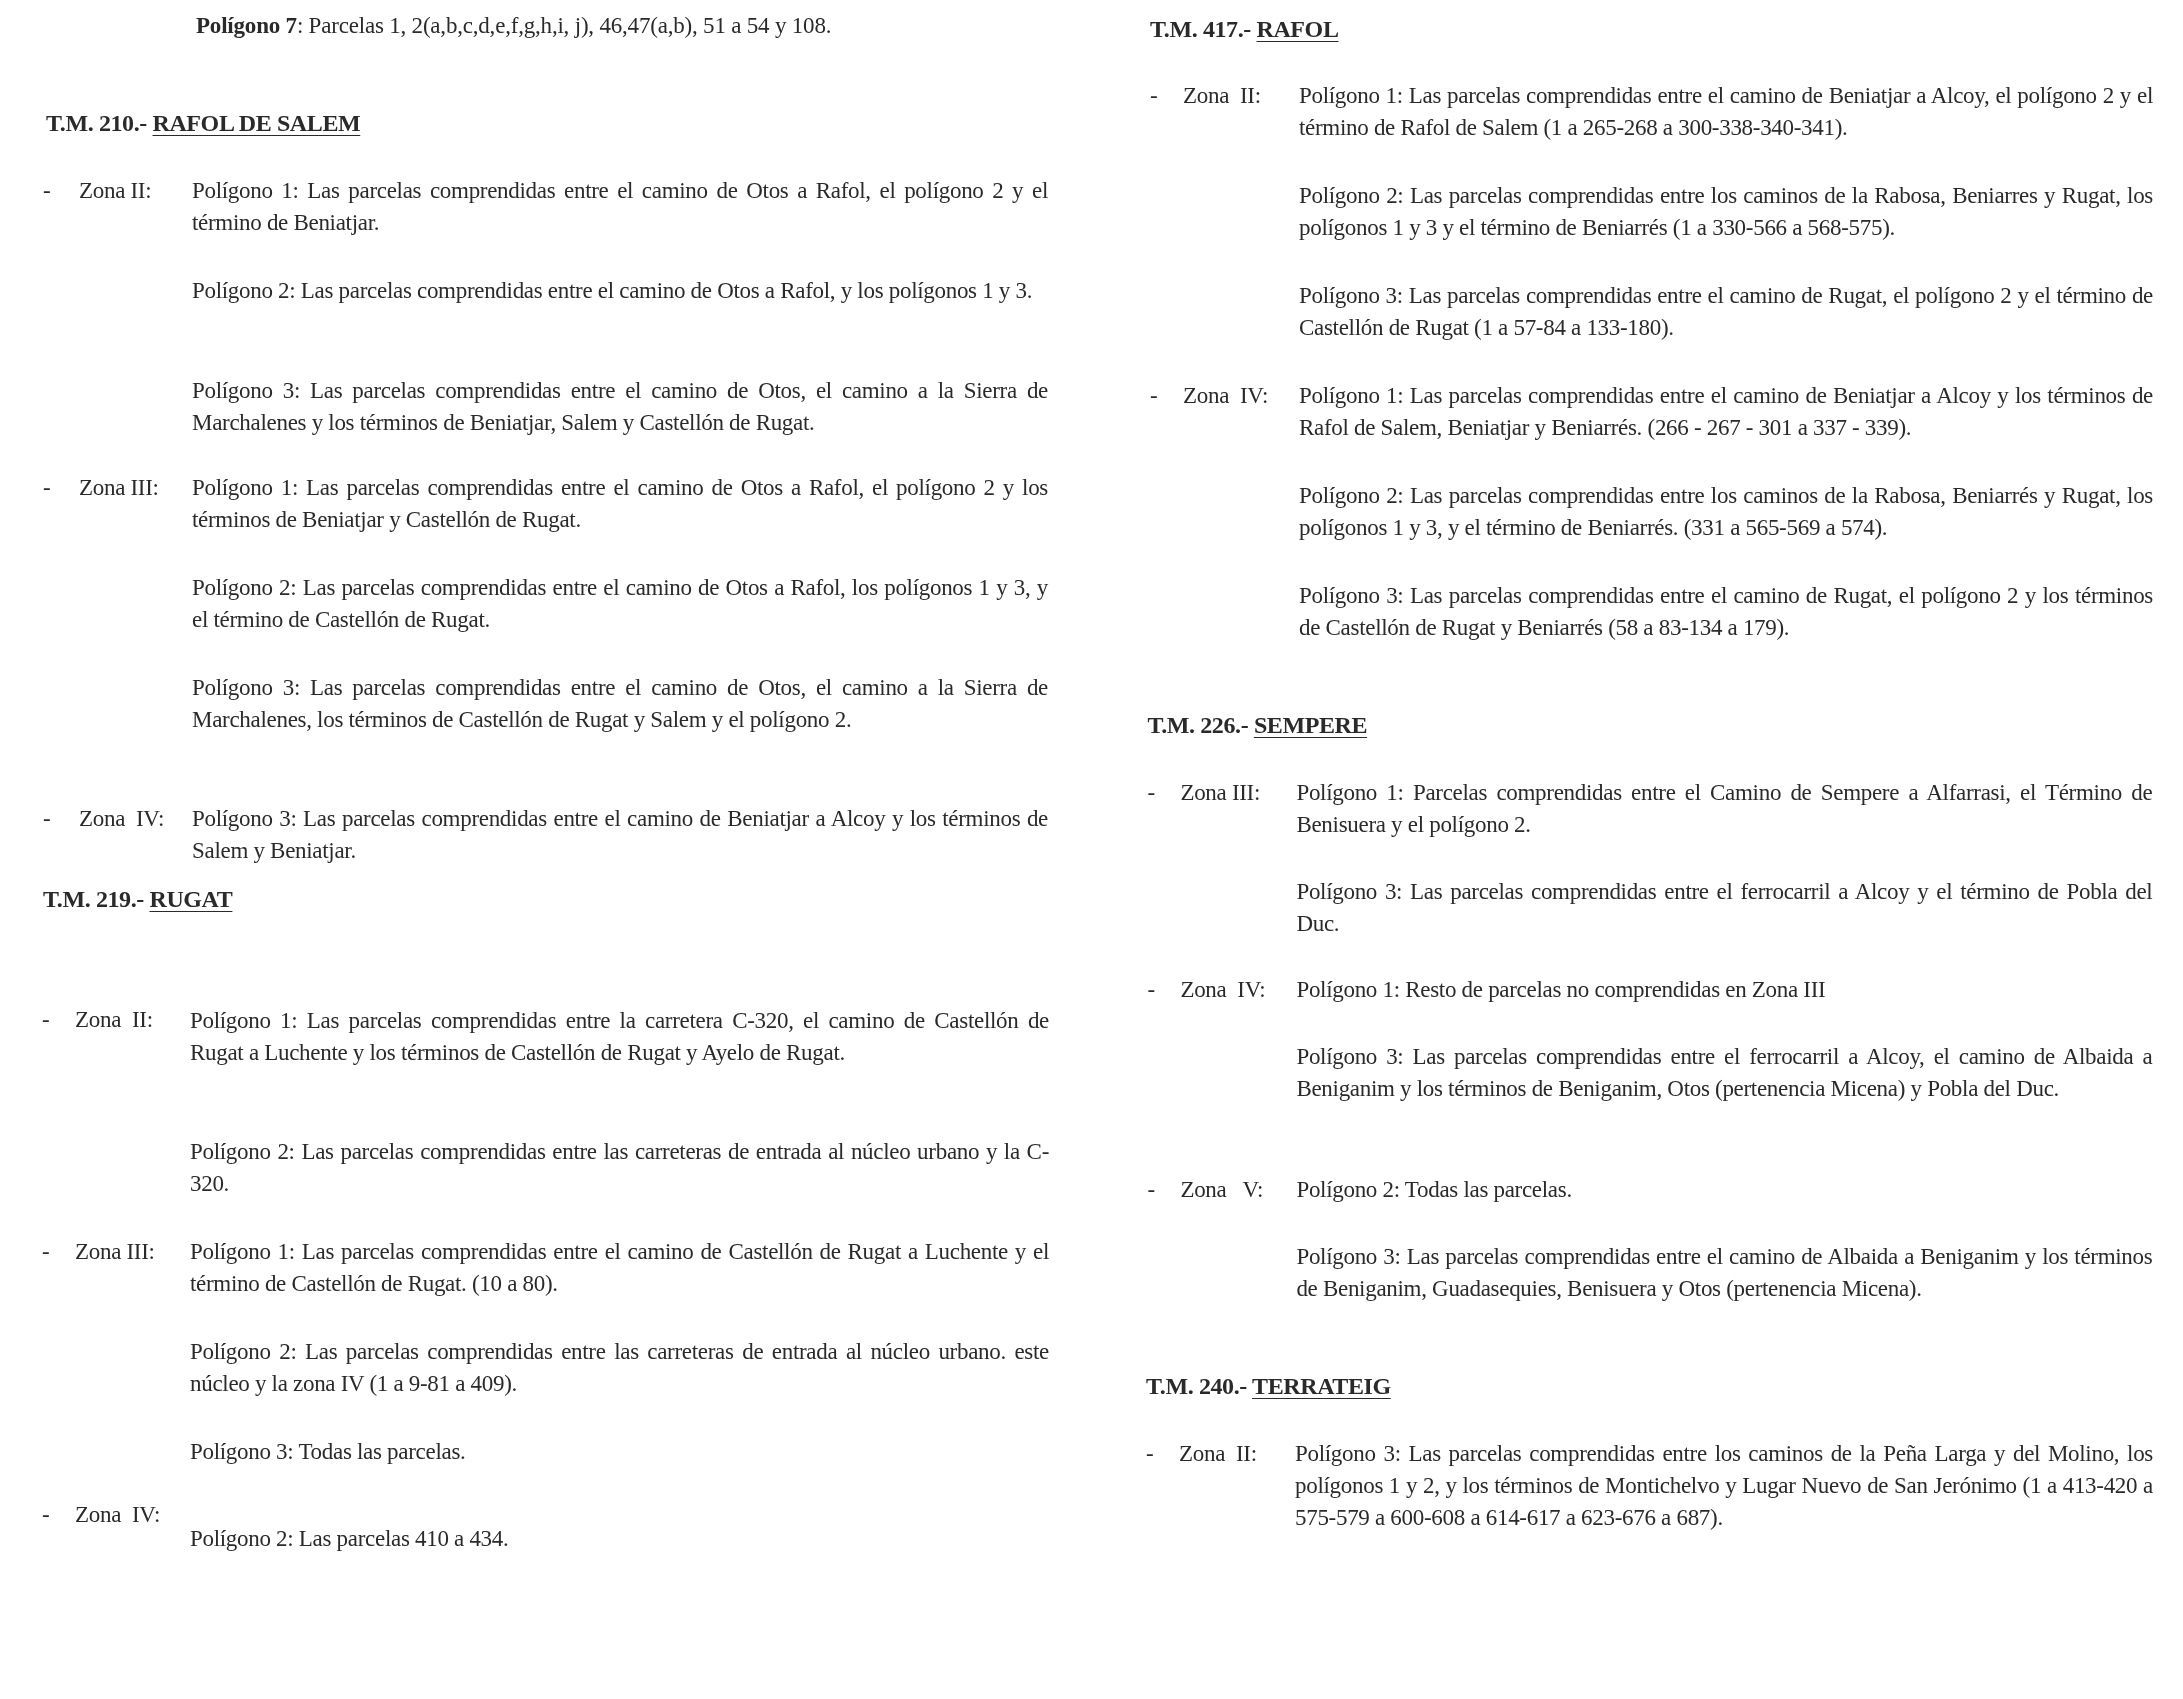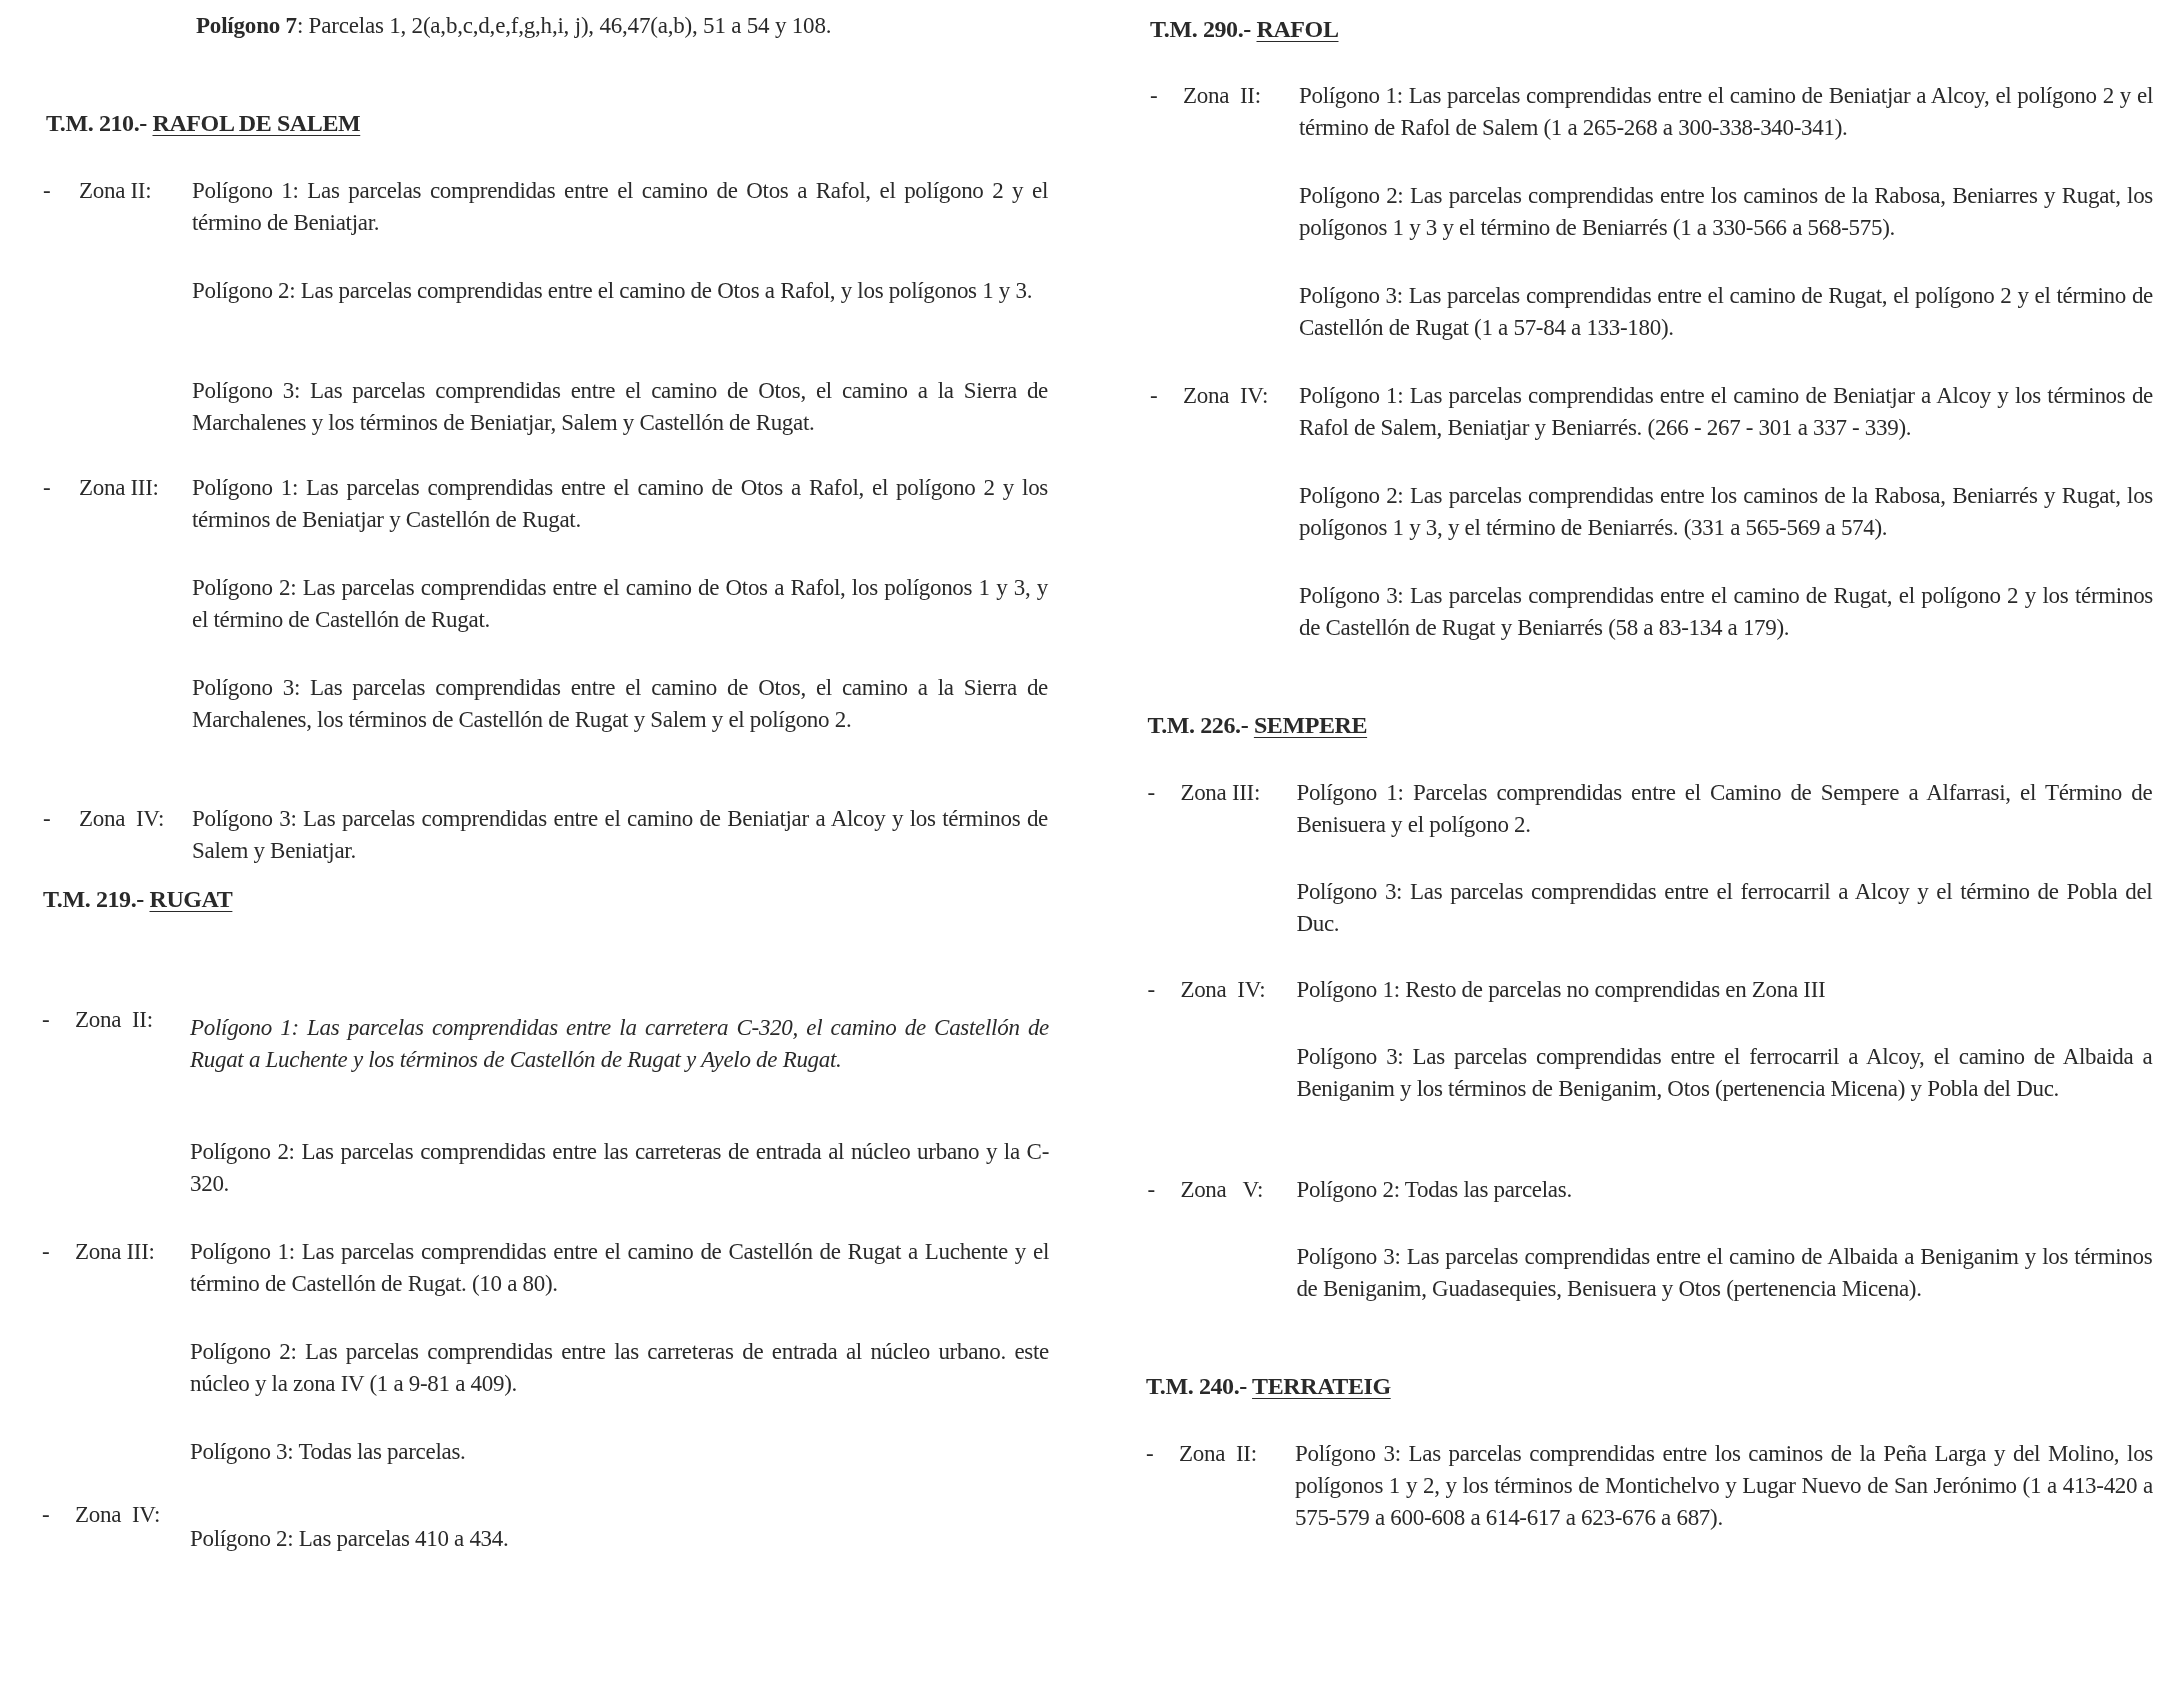--- a/index.html
+++ b/index.html
@@ -55,21 +55,21 @@
       <div class="pol" style="left:149px; top:0; width:856px;">Polígono 3: Las parcelas comprendidas entre el  camino  de Beniatjar a Alcoy y los términos de Salem y Beniatjar.</div>
     </div>
 
     <div class="heading" style="left:43px; top:883px;">
       <span>T.M. 219.- </span><span class="name">RUGAT</span>
     </div>
 
     <div class="zone" style="left:42px; top:1004px; width:1007px;">
       <span class="dash">-</span>
       <span class="zlabel" style="left:33px;">Zona  II:</span>
-      <div class="pol" style="left:148px; top:8px; width:859px;font-style:italic;">Polígono 1: Las parcelas comprendidas entre  la  carretera C-320, el camino de Castellón de Rugat a  Luchente y  los términos de Castellón de Rugat y Ayelo de Rugat.</div>
+      <div class="pol" style="left:148px; top:1px; width:859px;">Polígono 1: Las parcelas comprendidas entre  la  carretera C-320, el camino de Castellón de Rugat a  Luchente y  los términos de Castellón de Rugat y Ayelo de Rugat.</div>
       <div class="pol" style="left:148px; top:132px; width:859px;">Polígono 2: Las parcelas comprendidas entre las carreteras de entrada al núcleo urbano y la C-320.</div>
     </div>
 
     <div class="zone" style="left:42px; top:1236px; width:1007px;">
       <span class="dash">-</span>
       <span class="zlabel" style="left:33px;">Zona III:</span>
       <div class="pol" style="left:148px; top:0; width:859px;">Polígono 1: Las parcelas comprendidas entre el  camino  de Castellón de Rugat a Luchente y el término de Castellón de Rugat. (10 a 80).</div>
       <div class="pol" style="left:148px; top:100px; width:859px;">Polígono 2: Las parcelas comprendidas entre las carreteras de entrada al núcleo urbano. este núcleo y la zona IV (1 a 9-81 a 409).</div>
       <div class="pol" style="left:148px; top:200px; width:859px;">Polígono 3: Todas las parcelas.</div>
     </div>
@@ -77,21 +77,21 @@
     <div class="zone" style="left:42px; top:1499px; width:1007px;">
       <span class="dash">-</span>
       <span class="zlabel" style="left:33px;">Zona  IV:</span>
       <div class="pol" style="left:148px; top:15px; width:859px;margin-top:9px;">Polígono 2: Las parcelas 410 a 434.</div>
     </div>
   </div>
 
   <div class="col col-right">
 
     <div class="heading" style="left:20px; top:13px;">
-      <span>T.M. 290.- </span><span class="name">RAFOL</span>
+      <span>T.M. 417.- </span><span class="name">RAFOL</span>
     </div>
 
     <div class="zone" style="left:20px; top:80px; width:1003px;">
       <span class="dash">-</span>
       <span class="zlabel" style="left:33px;">Zona  II:</span>
       <div class="pol" style="left:149px; top:0; width:854px;">Polígono 1: Las parcelas comprendidas entre el  camino  de Beniatjar a Alcoy, el polígono 2 y el término de Rafol  de Salem (1 a 265-268 a 300-338-340-341).</div>
       <div class="pol" style="left:149px; top:100px; width:854px;">Polígono 2: Las parcelas comprendidas entre los caminos de la Rabosa, Beniarres y Rugat, los  polígonos  1  y  3 y el término de Beniarrés (1 a 330-566 a 568-575).</div>
       <div class="pol" style="left:149px; top:200px; width:854px;">Polígono  3:  Las parcelas comprendidas entre el camino de Rugat, el polígono 2 y el término de Castellón de Rugat (1 a 57-84 a 133-180).</div>
     </div>
 

